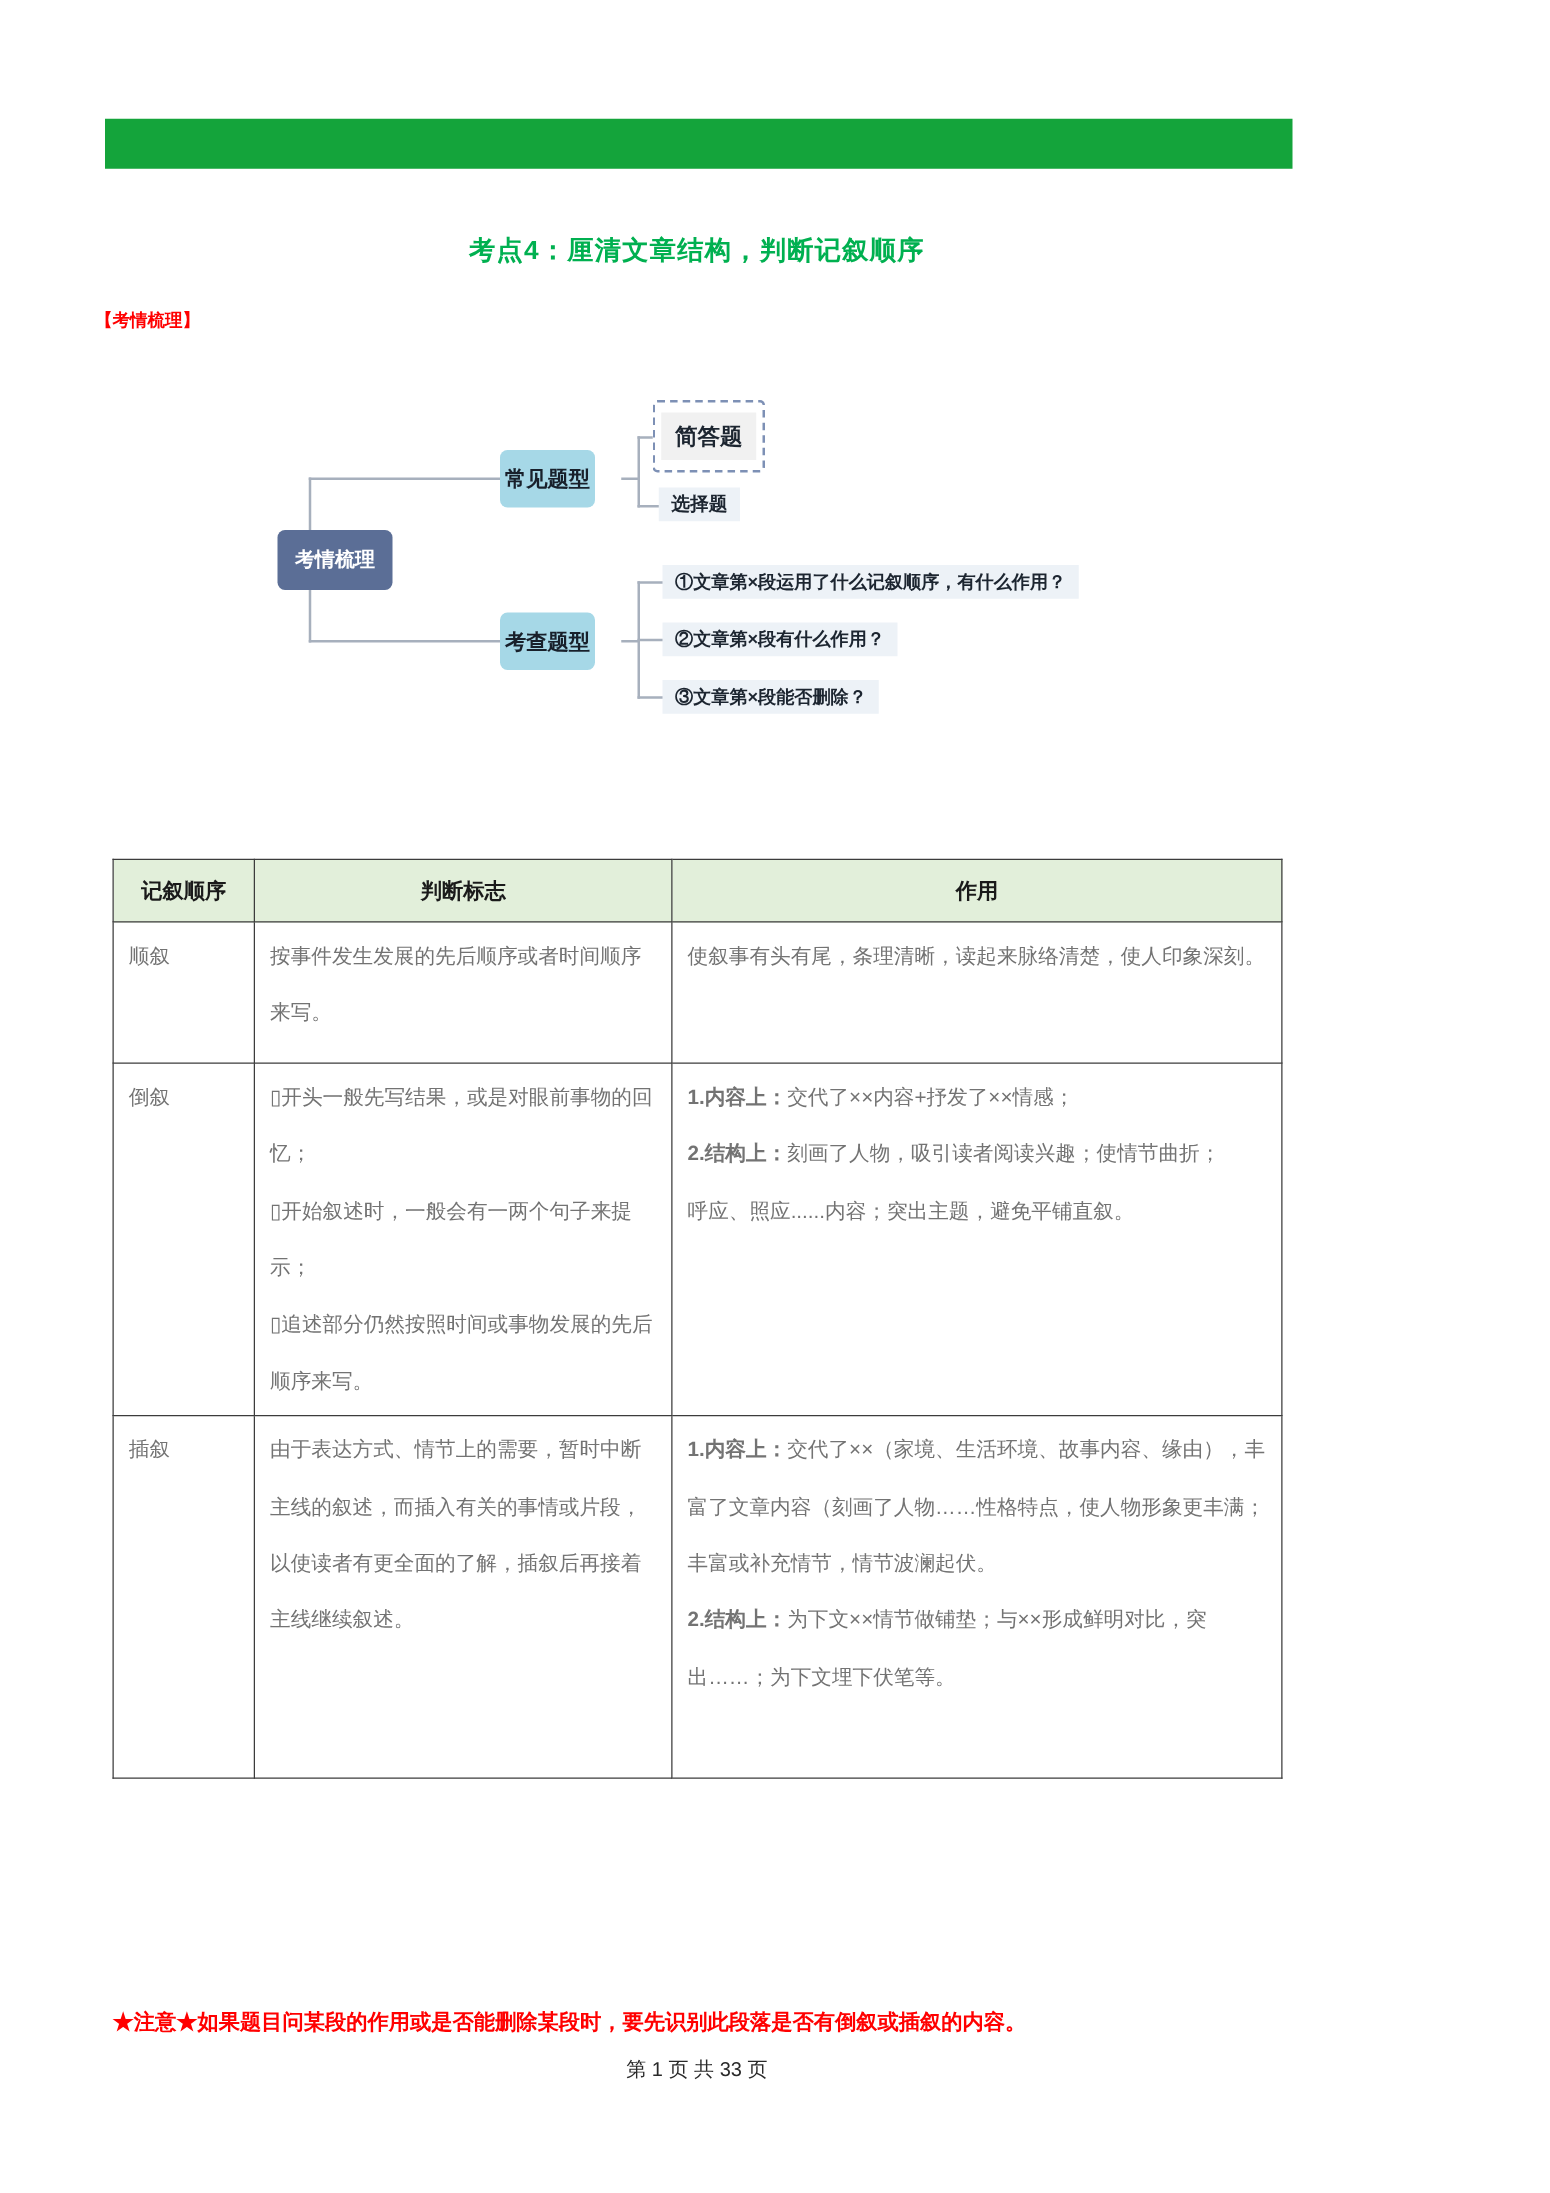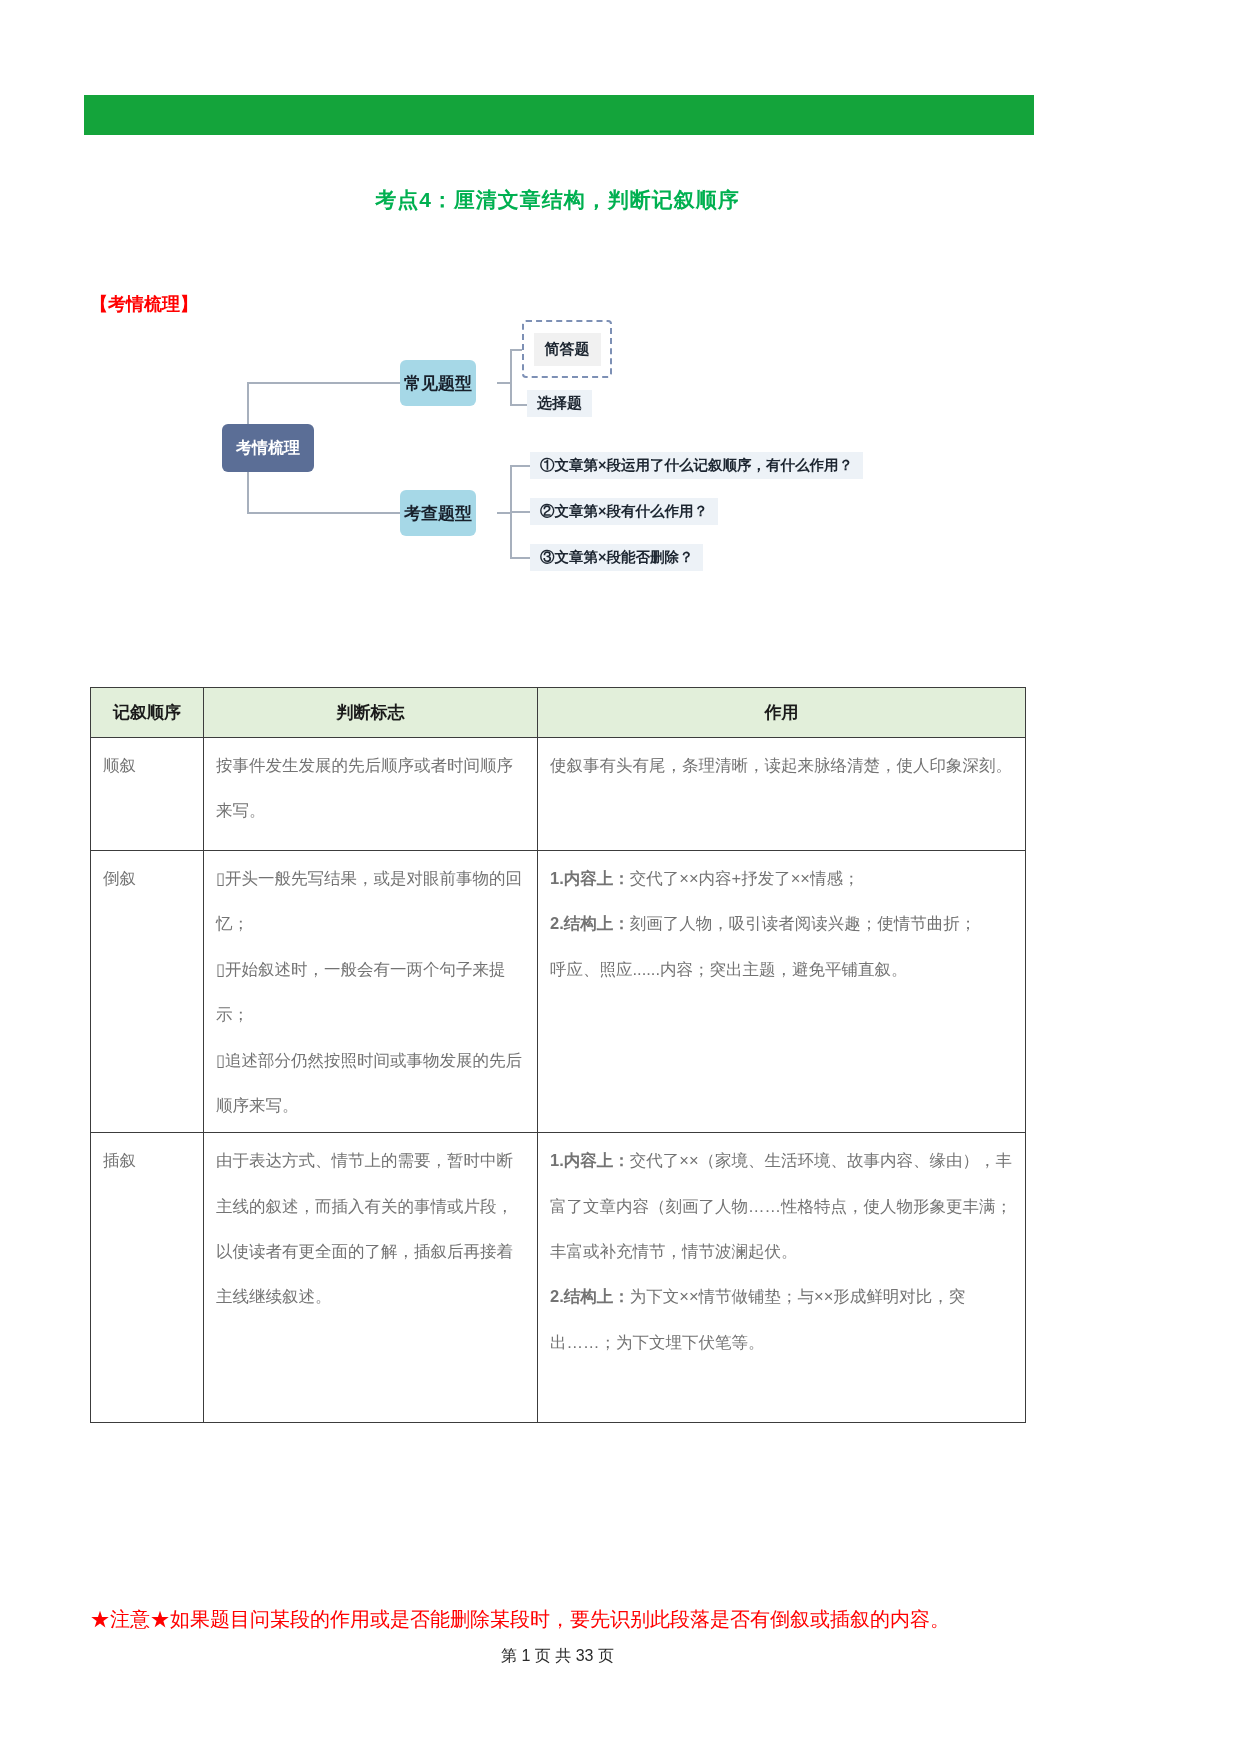--- a/index.html
+++ b/index.html
@@ -5,35 +5,35 @@
   * { margin:0; padding:0; box-sizing:border-box; }
   html,body { background:#ffffff; }
   body { font-family:"Liberation Sans", sans-serif; color:#222; }
   .page { position:relative; width:1240px; height:1754px; background:#fff; overflow:hidden; }
 
   .banner { position:absolute; left:84px; top:95px; width:950px; height:40px; }
 
   .doc-title { position:absolute; left:90px; top:186px; width:935px; text-align:center;
                font-size:21px; font-weight:bold; letter-spacing:1px; }
 
-  .section-heading { position:absolute; left:90px; top:248px; font-size:18px; font-weight:bold;margin-top:44px; }
+  .section-heading { position:absolute; left:76px; top:248px; font-size:14px; font-weight:bold; }
 
   
   .diagram { position:absolute; left:0; top:0; width:1240px; height:620px; }
   .conn { position:absolute; background:#a7b0bd; }
   .node { position:absolute; display:flex; align-items:center; justify-content:center;
           border-radius:6px; font-weight:bold; }
   .node-root { left:222px; top:424px; width:92px; height:48px; color:#fff; font-size:16px; }
   .node-branch { width:76px; height:46px; font-size:17px; color:#18202b; }
   .nb1 { left:400px; top:360px; }
   .nb2 { left:400px; top:490px; }
   .leaf-dashed { position:absolute; left:522px; top:320px; width:90px; height:58px;
                  border:2px dashed #7d90b5; border-radius:4px; background:#fff;
                  display:flex; align-items:center; justify-content:center; }
-  .leaf-dashed .inner { background:#f1f1f1; padding:7px 11px; font-size:15px; font-weight:bold; color:#1c2530; }
+  .leaf-dashed .inner { background:#f1f1f1; padding:7px 11px; font-size:18px; font-weight:bold; color:#1c2530; }
   .leaf { position:absolute; padding:4px 10px; font-size:15px; font-weight:bold;
           color:#1c2530; white-space:nowrap; }
   .leaf-choice { left:527px; top:390px; }
   .leaf-q1 { left:530px; top:452px; font-size:14.5px; }
   .leaf-q2 { left:530px; top:498px; font-size:14.5px; }
   .leaf-q3 { left:530px; top:544px; font-size:14.5px; }
 
   
   table.k { position:absolute; left:90px; top:687px; width:935px;
             border-collapse:collapse; table-layout:fixed; }
@@ -41,21 +41,21 @@
   table.k th, table.k td { border:1.5px solid #3c3c3c; vertical-align:top; }
   table.k th { height:50px; font-size:17px; font-weight:bold; text-align:center; vertical-align:middle; color:#1a1a1a; }
   table.k td { font-size:16.5px; line-height:2.75; padding:5px 12px 4px 12px; color:#737373; font-weight:300;margin-left:44px; }
   table.k td p { margin:0; }
   table.k td .b { font-weight:bold; }
   tbody tr:nth-child(1) td { height:113px; }
   tbody tr:nth-child(2) td { height:264px; }
   tbody tr:nth-child(3) td { height:290px; }
   tbody tr:nth-child(4) td { height:196px; }
 
-  .note { position:absolute; left:90px; top:1606px; width:1060px; font-size:20px; font-weight:normal; }
+  .note { position:absolute; left:90px; top:1606px; width:1060px; font-size:17px; font-weight:bold; }
   .page-footer { position:absolute; left:90px; top:1646px; width:935px; text-align:center;
                  font-size:16px; color:#2a2a2a; }
 </style>
 </head>
 <body>
 
 <div class="page">
 
   <div class="banner" style="background: rgb(20, 164, 59);"></div>
 

